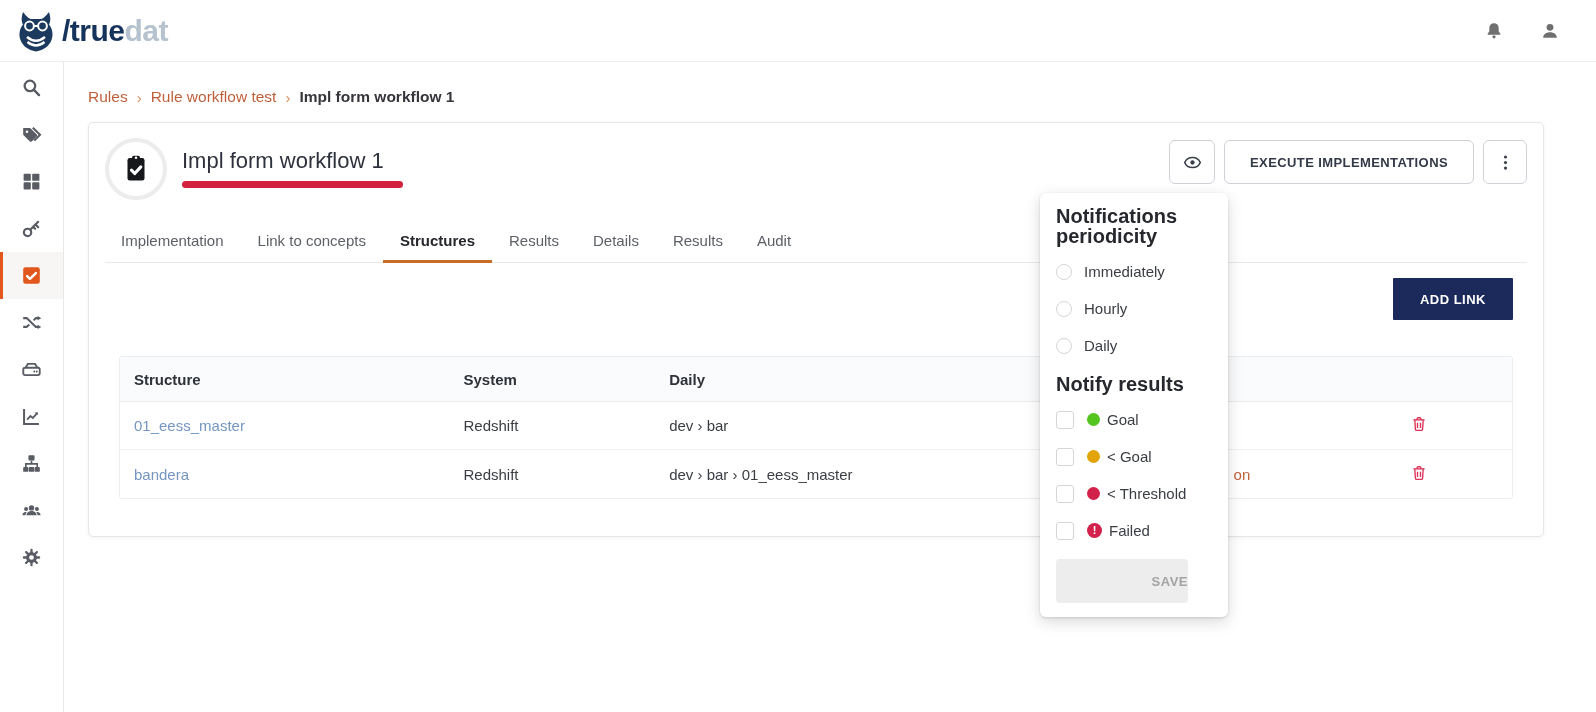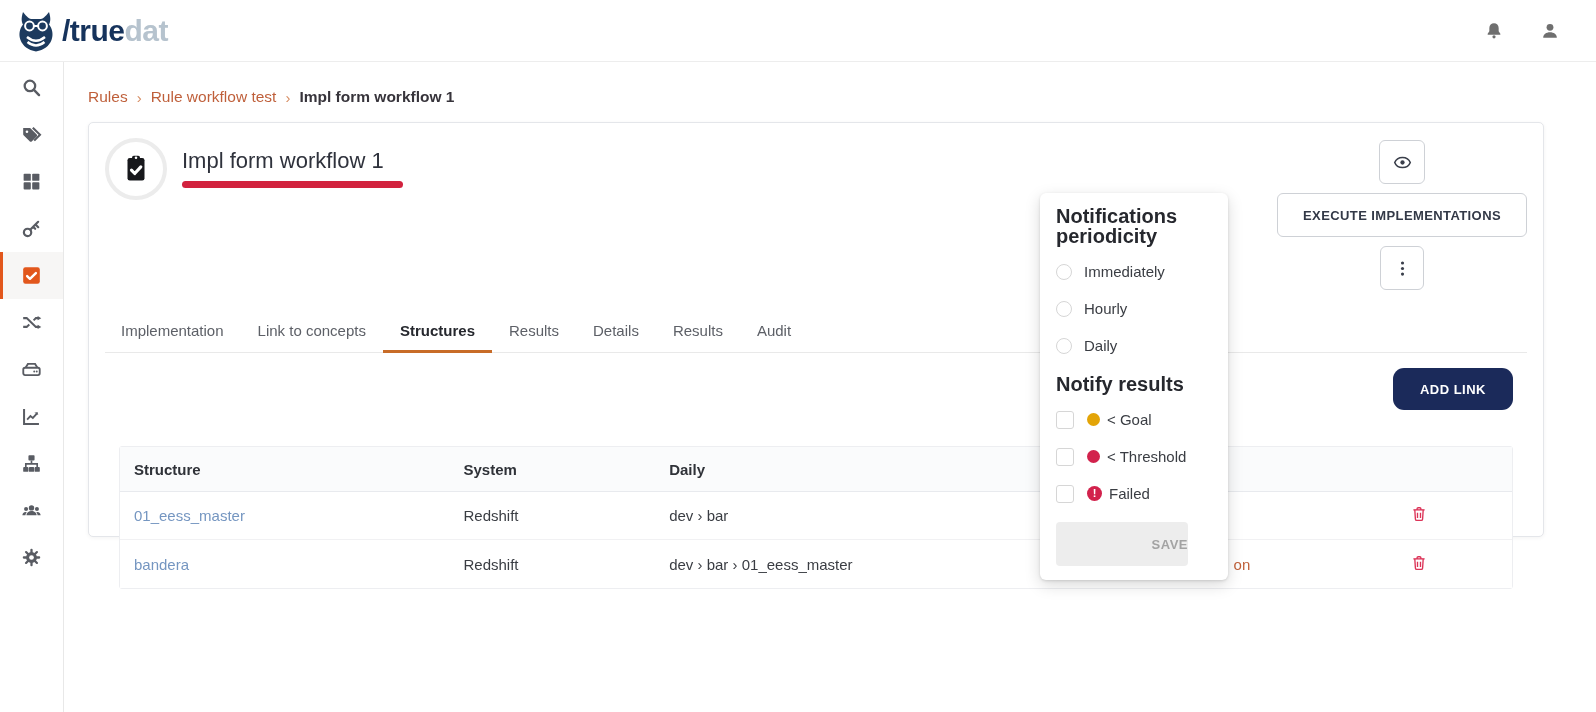--- a/index.html
+++ b/index.html
@@ -45,38 +45,38 @@
     background:#fff; border:1px solid #e4e6ea; border-radius:5px;
     box-shadow:0 1px 4px rgba(0,0,0,.05);
   }
   .card-head { padding:15px 16px 0; display:flex; align-items:flex-start; }
   .badge-circle { width:62px; height:62px; border-radius:50%; border:4px solid #ececec;
     display:flex; align-items:center; justify-content:center; flex-shrink:0; margin-right:15px; }
   .badge-circle svg { width:34px; height:34px; }
   .title-wrap { padding-top:10px; }
   .page-title { font-size:22px; font-weight:500; color:#2f323c; line-height:26px; }
   .title-bar { width:221px; height:7px; border-radius:4px; background:#d2223e; margin-top:7px; }
-  .head-actions { margin-left:auto; display:flex; gap:9px; align-items:center; padding-top:2px;flex-direction:column; }
+  .head-actions { margin-left:auto; display:flex; gap:9px; align-items:flex-start; padding-top:2px; }
   .obtn { height:44px; border:1px solid #ced1d6; border-radius:6px; background:#fff;
     cursor:pointer; display:flex; align-items:center; justify-content:center; color:#3a3f4b; }
   .icon-btn { width:46px; } .kebab-btn { width:44px; }
   .exec-btn { padding:0 25px; font-size:13px; font-weight:600; letter-spacing:.4px; color:#333947;
     font-family:"Liberation Sans", sans-serif; }
   .obtn svg { width:19px; height:19px; }
   
   .tabs { margin:22px 16px 0; border-bottom:1px solid #e9e9e9; display:flex; gap:34px;
     padding-left:16px; }
   .tab { padding:10px 0 13px; font-size:15px; color:#5d6067; cursor:pointer; position:relative;text-align:right; }
   .tab.active { color:#26282e; font-weight:bold; }
   .tab.active::after { content:""; position:absolute; left:-17px; right:-17px; bottom:-1px;
     height:3px; background:#c86c28; }
   
   .content-pad { padding:0 30px; }
   .add-row { margin-top:15px; display:flex; justify-content:flex-end; }
-  .add-btn { background:#1b2a5a; color:#fff; border:none; border-radius:11px; height:42px;
+  .add-btn { background:#1b2a5a; color:#fff; border:none; border-radius:1px; height:42px;
     padding:0 27px; font-size:13px; font-weight:bold; letter-spacing:.5px; cursor:pointer;
     font-family:"Liberation Sans", sans-serif; }
   table.structures { margin-top:36px; width:100%; border-collapse:separate; border-spacing:0;
     border:1px solid #edeef1; border-radius:3px; }
   table.structures th { background:#fafbfc; height:45px; text-align:left; font-size:15px;
     color:#2f3238; padding-left:14px; font-weight:bold; border-bottom:1px solid #e8eaee; }
   table.structures td { height:48px; font-size:15px; color:#3a3d43; padding-left:14px;
     border-bottom:1px solid #f1f1f3; background:#fff; }
   table.structures tr:last-child td { border-bottom:none; }
   .cell-link { color:#7596c1; text-decoration:none; cursor:pointer; }
@@ -353,20 +353,25 @@
   </div>
   <div class="opt-row">
     <span class="radio"></span>
     <span>Daily</span>
   </div>
 
   <h4 class="second">Notify results</h4>
 
   <div class="opt-row">
     <span class="checkbox"></span>
+    <span class="dot dot-green"></span>
+    <span>Goal</span>
+  </div>
+  <div class="opt-row">
+    <span class="checkbox"></span>
     <span class="dot dot-amber"></span>
     <span>&lt; Goal</span>
   </div>
   <div class="opt-row">
     <span class="checkbox"></span>
     <span class="dot dot-red"></span>
     <span>&lt; Threshold</span>
   </div>
   <div class="opt-row">
     <span class="checkbox"></span>

